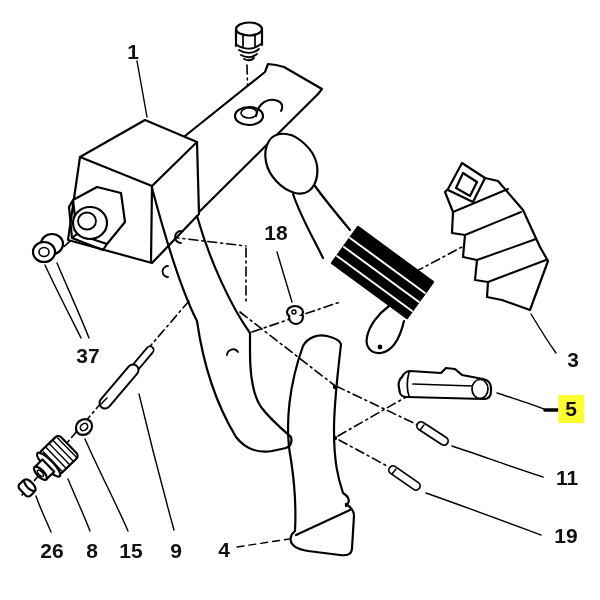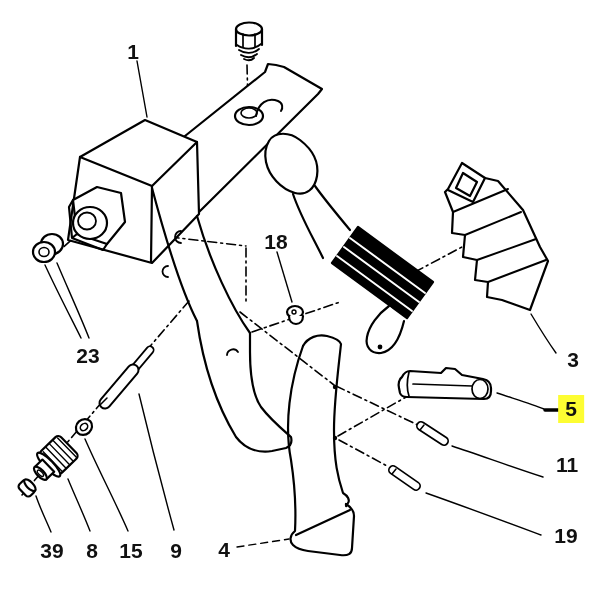--- a/index.html
+++ b/index.html
@@ -187,25 +187,25 @@
       <path d="M36,496 C40,508 46,520 51,532"></path>
       <path d="M68,479 C75,496 83,513 90,531"></path>
       <path d="M85,439 C98,469 115,501 128,531"></path>
       <path d="M139,394 C150,440 163,490 174,530"></path>
       <path d="M237,547 L289,539" stroke-dasharray="7 5"></path>
     </g>
   </g>
 </svg>
 
 <div class="part-label" style="left:133px;top:51px">1</div>
-<div class="part-label" style="left:276px;top:241px">18</div>
+<div class="part-label" style="left:276px;top:232px">18</div>
 <div class="part-label" style="left:573px;top:359px">3</div>
 <div class="part-label highlighted" style="left:571px;top:409px">5</div>
-<div class="part-label" style="left:567px;top:464px">11</div>
+<div class="part-label" style="left:567px;top:477px">11</div>
 <div class="part-label" style="left:566px;top:535px">19</div>
-<div class="part-label" style="left:88px;top:355px">23</div>
-<div class="part-label" style="left:52px;top:550px">39</div>
+<div class="part-label" style="left:88px;top:355px">37</div>
+<div class="part-label" style="left:52px;top:550px">26</div>
 <div class="part-label" style="left:92px;top:550px">8</div>
 <div class="part-label" style="left:131px;top:550px">15</div>
 <div class="part-label" style="left:176px;top:550px">9</div>
 <div class="part-label" style="left:224px;top:549px">4</div>
 
 </div>
 
 </body></html>

